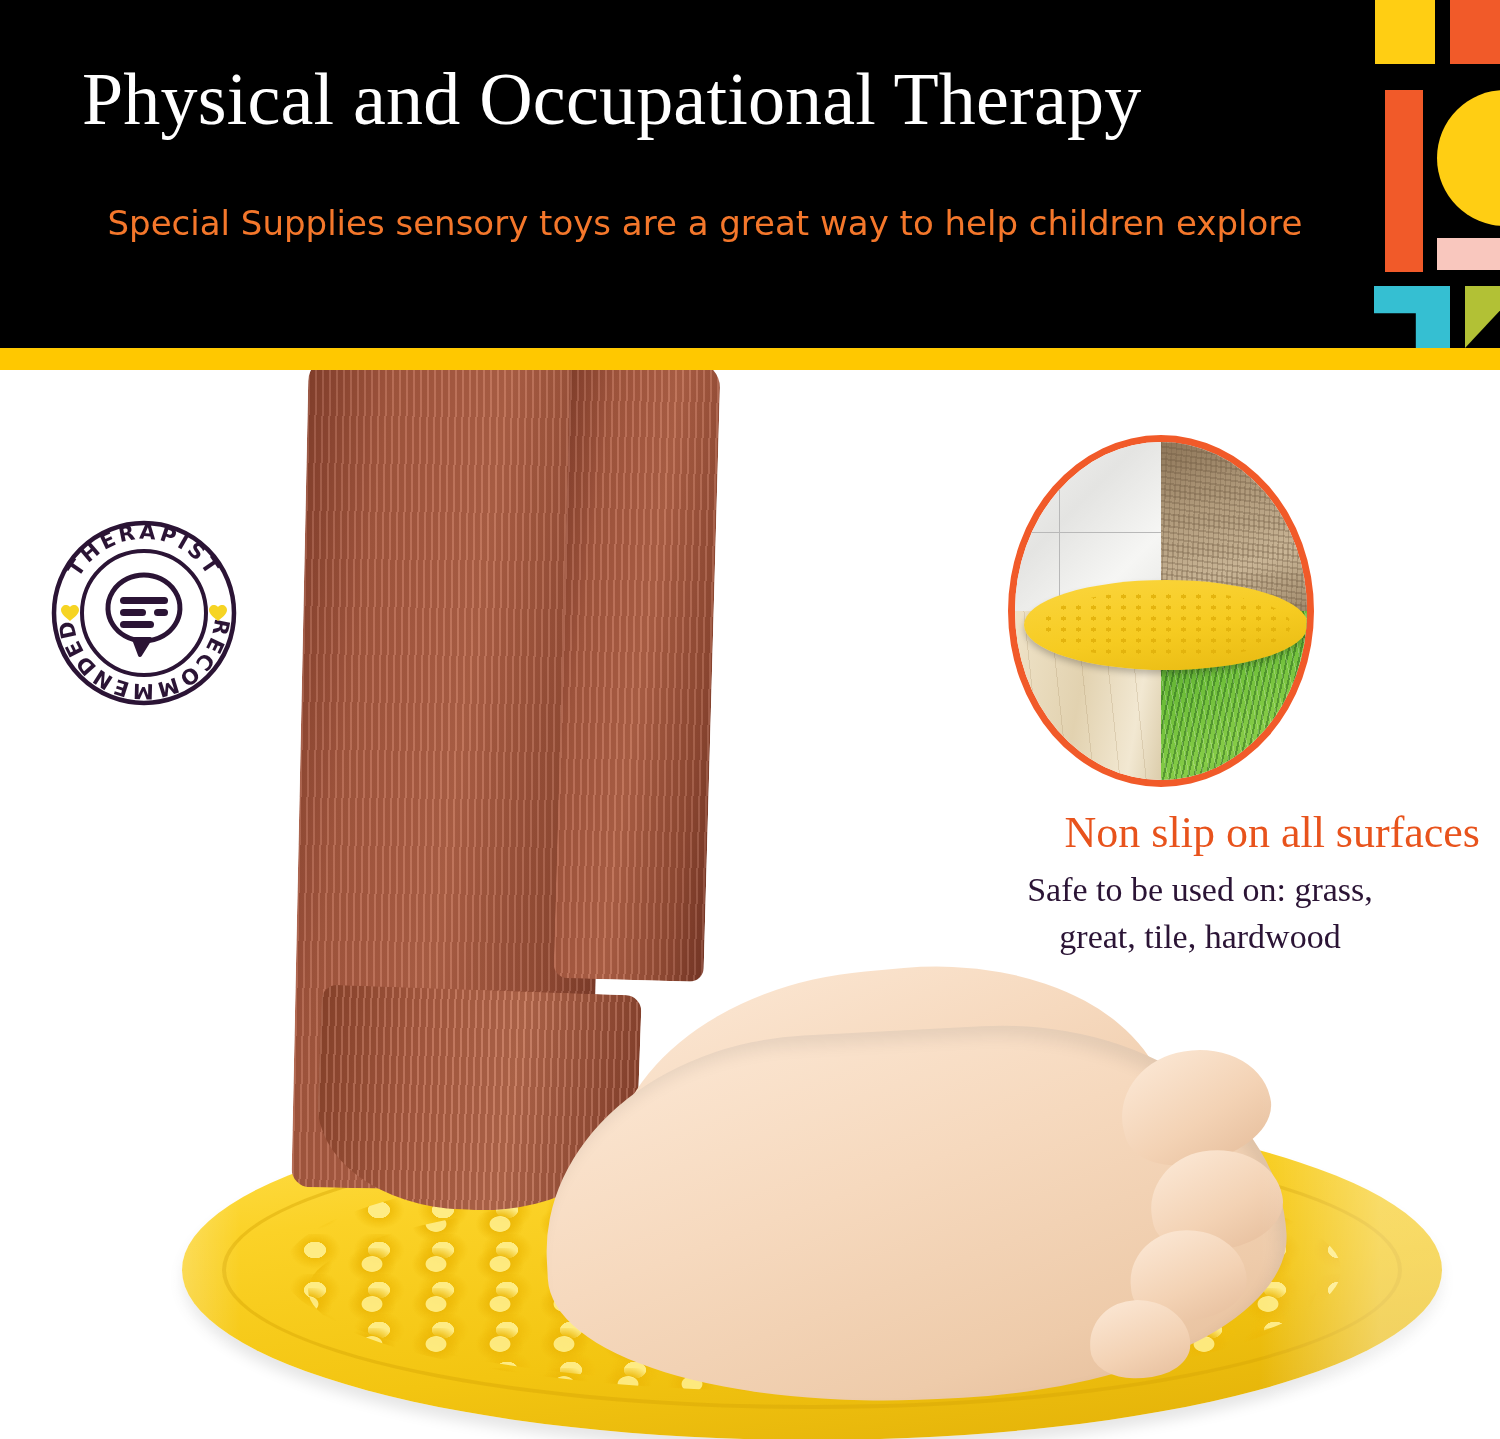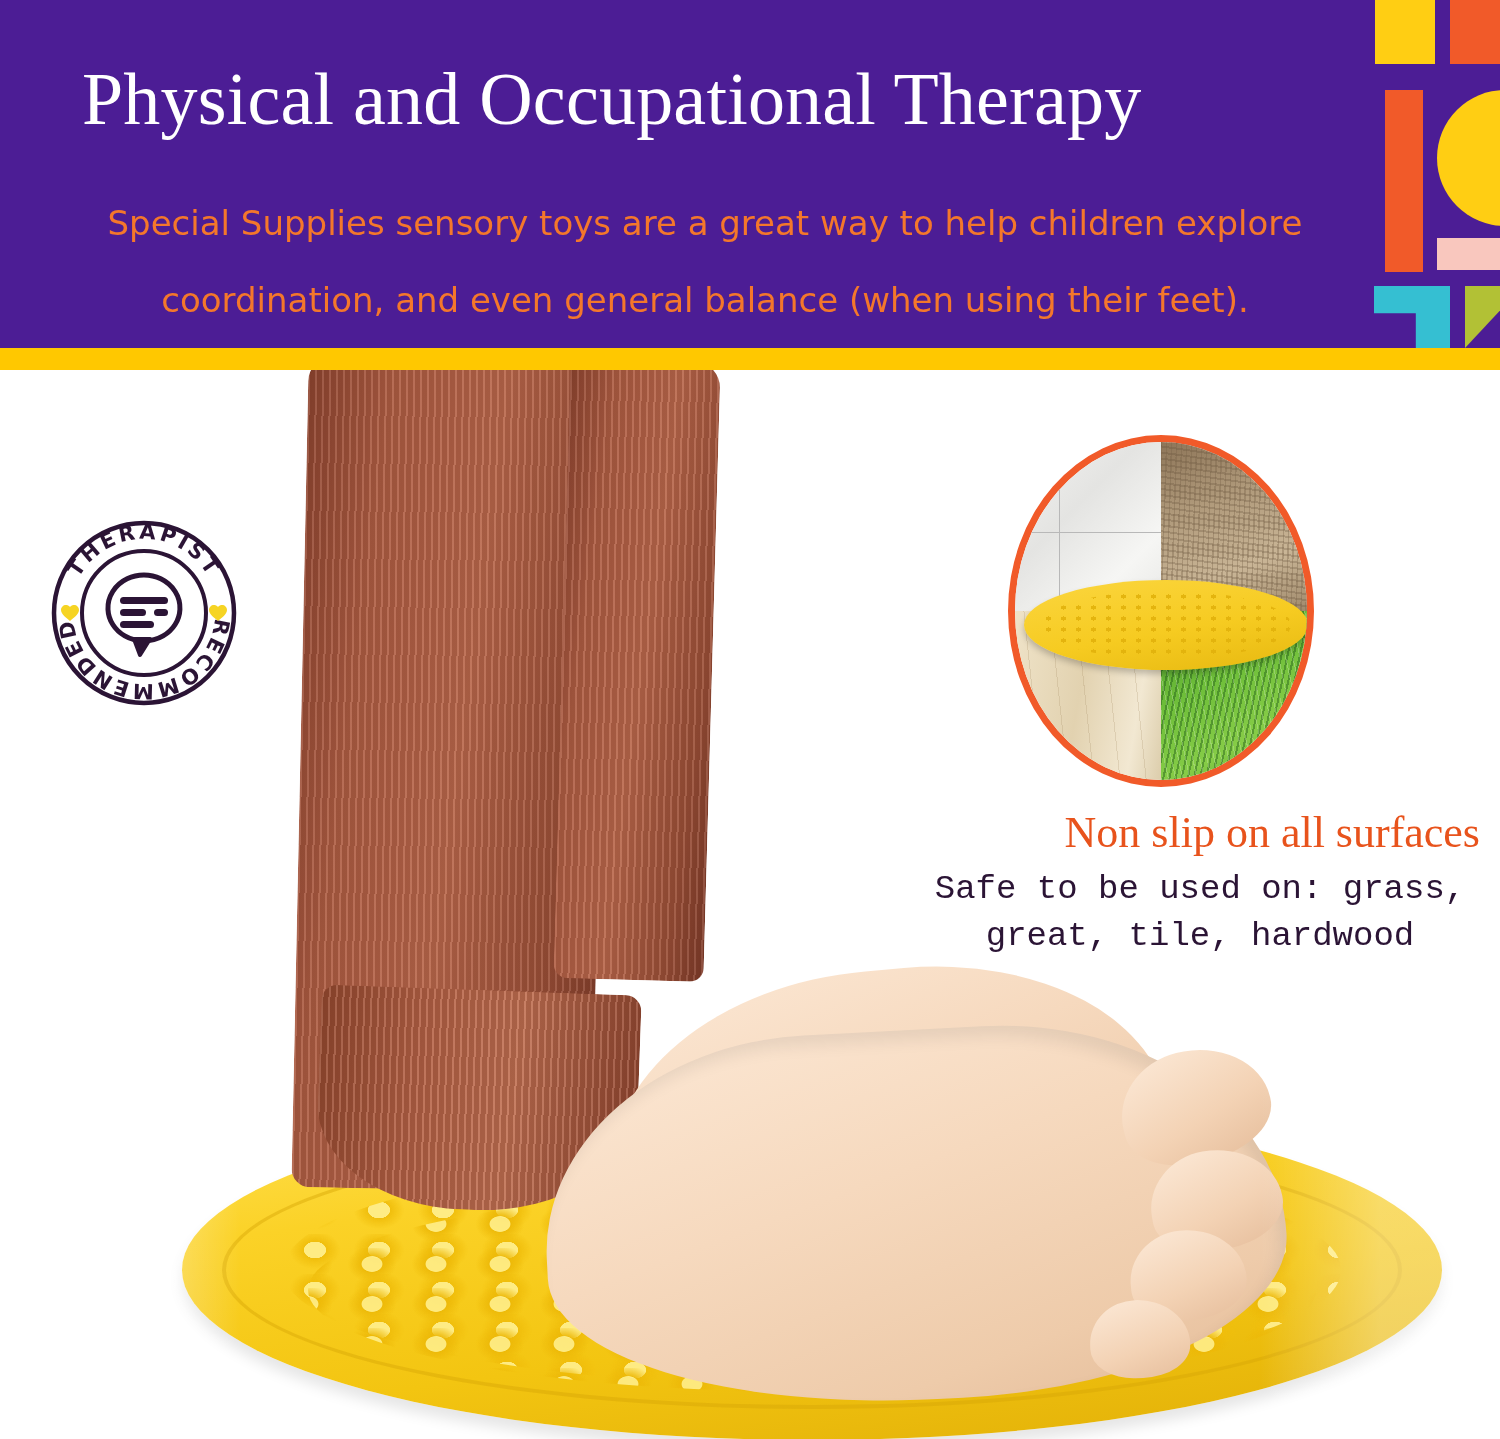--- a/index.html
+++ b/index.html
@@ -17,21 +17,21 @@
     overflow: hidden;
     background: #ffffff;
   }
 
   
   .header {
     position: absolute;
     left: 0; top: 0;
     width: 1500px;
     height: 348px;
-    background: #4c1d95;
+    background: #000000;
     overflow: hidden;
   }
   .header-title {
     position: absolute;
     left: 82px;
     top: 56px;
     width: 1260px;
     color: #ffffff;
     font-family: "Liberation Serif", serif;
     font-size: 74px;
@@ -154,21 +154,21 @@
     font-weight: 400;
     white-space: nowrap;
   }
   .ns-sub {
     position: absolute;
     left: 930px;
     top: 866px;
     width: 540px;
     text-align: center;
     color: #2B1435;
-    font-family: Liberation Mono, monospace;
+    font-family: Liberation Serif, serif;
     font-size: 34px;
     line-height: 47px;
     font-weight: 400;
   }
   .ns-sub span { display: block; }
 
   
   .photo { position: absolute; left: 0; top: 370px; width: 1500px; height: 1069px; overflow: hidden; }
 
   
@@ -284,21 +284,20 @@
 <body>
 
 <div id="page">
 
   <div class="header">
 
     <div class="header-title">Physical and Occupational Therapy</div>
 
     <div class="header-body">
       <span>Special Supplies sensory toys are a great way to help children explore</span>
-      <span>coordination, and even general balance (when using their feet).</span>
     </div>
 
     <div class="deco deco-yellow-rect"></div>
     <div class="deco deco-orange-rect"></div>
     <div class="deco deco-orange-bar"></div>
     <div class="deco deco-yellow-circ"></div>
     <div class="deco deco-pink-rect"></div>
     <div class="deco deco-cyan-l"></div>
     <div class="deco deco-olive-tri"></div>
   </div>

